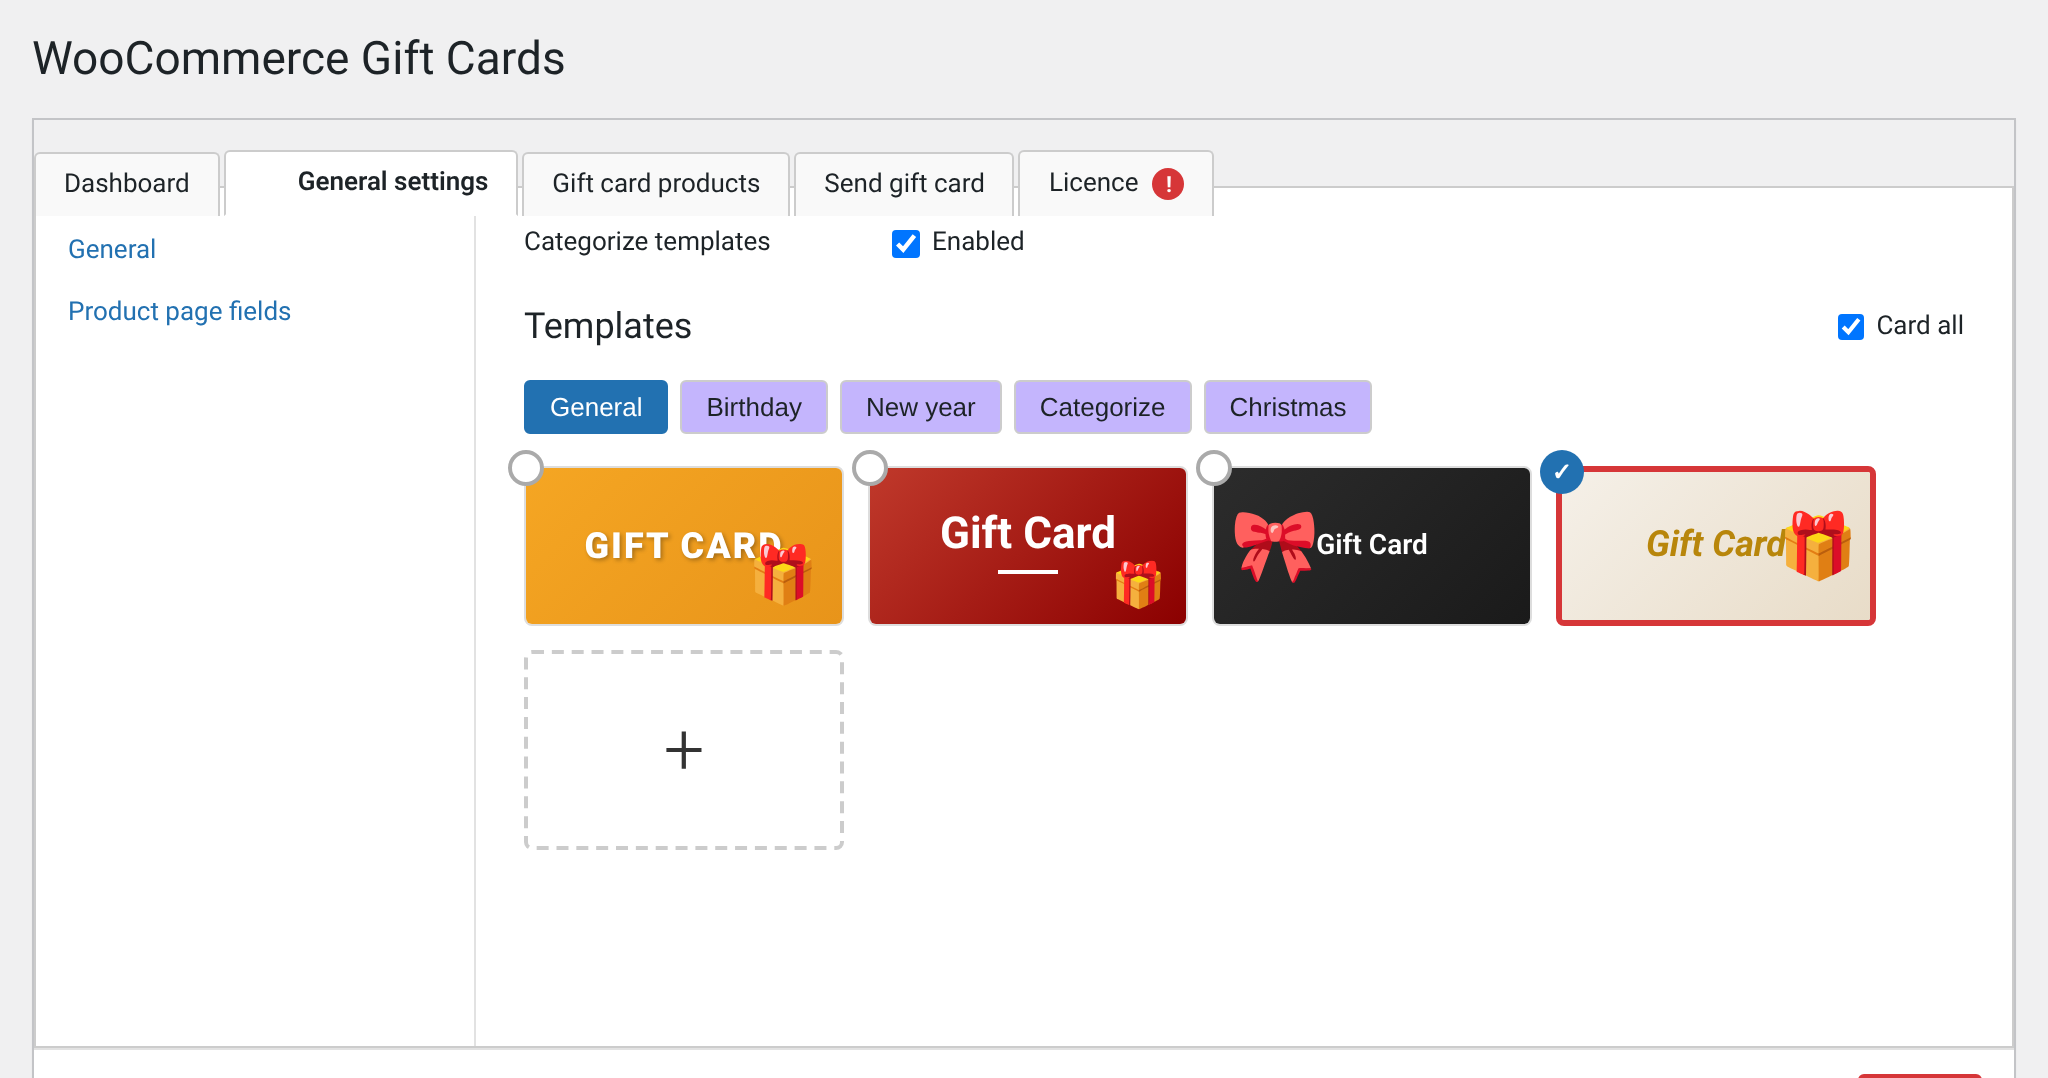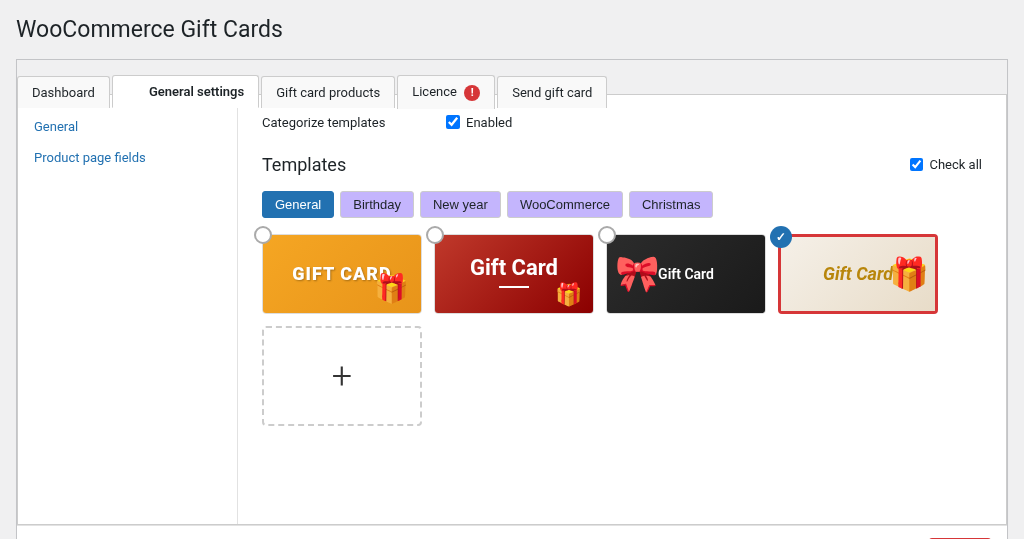--- a/index.html
+++ b/index.html
@@ -327,25 +327,25 @@
 
 <div class="outer-wrapper">
   <h1 class="page-title">WooCommerce Gift Cards</h1>
 
   <div class="inner-box">
 
     <div class="tabs-bar">
       <div class="tab">Dashboard</div>
       <div class="tab active">General settings</div>
       <div class="tab">Gift card products</div>
+      <div class="tab">Send gift card</div>
       <div class="tab">
         <span>Licence</span>
         <span class="licence-badge">!</span>
       </div>
-      <div class="tab">Send gift card</div>
     </div>
 
     <div class="main-content">
 
       <div class="sidebar">
         <div class="sidebar-item">General</div>
         <div class="sidebar-item">Product page fields</div>
       </div>
 
       <div class="content-area">
@@ -355,29 +355,29 @@
           <div class="checkbox-enabled">
             <input type="checkbox" checked="" style="">
             <span>Enabled</span>
           </div>
         </div>
 
         <div class="section-header">
           <span class="section-title">Templates</span>
           <div class="check-all">
             <input type="checkbox" checked="" style="">
-            <span>Check all</span>
+            <span>Card all</span>
           </div>
         </div>
 
         <div class="filter-buttons">
           <button class="filter-btn active">General</button>
           <button class="filter-btn">Birthday</button>
           <button class="filter-btn">New year</button>
-          <button class="filter-btn">WooCommerce</button>
+          <button class="filter-btn">Categorize</button>
           <button class="filter-btn">Christmas</button>
         </div>
 
         <div class="templates-grid">
 
           <div class="template-item">
             <div class="template-card">
               <div class="gc-yellow">
                 <span class="gc-yellow-text">GIFT CARD</span>
                 <span class="gc-yellow-decoration">🎁</span>

